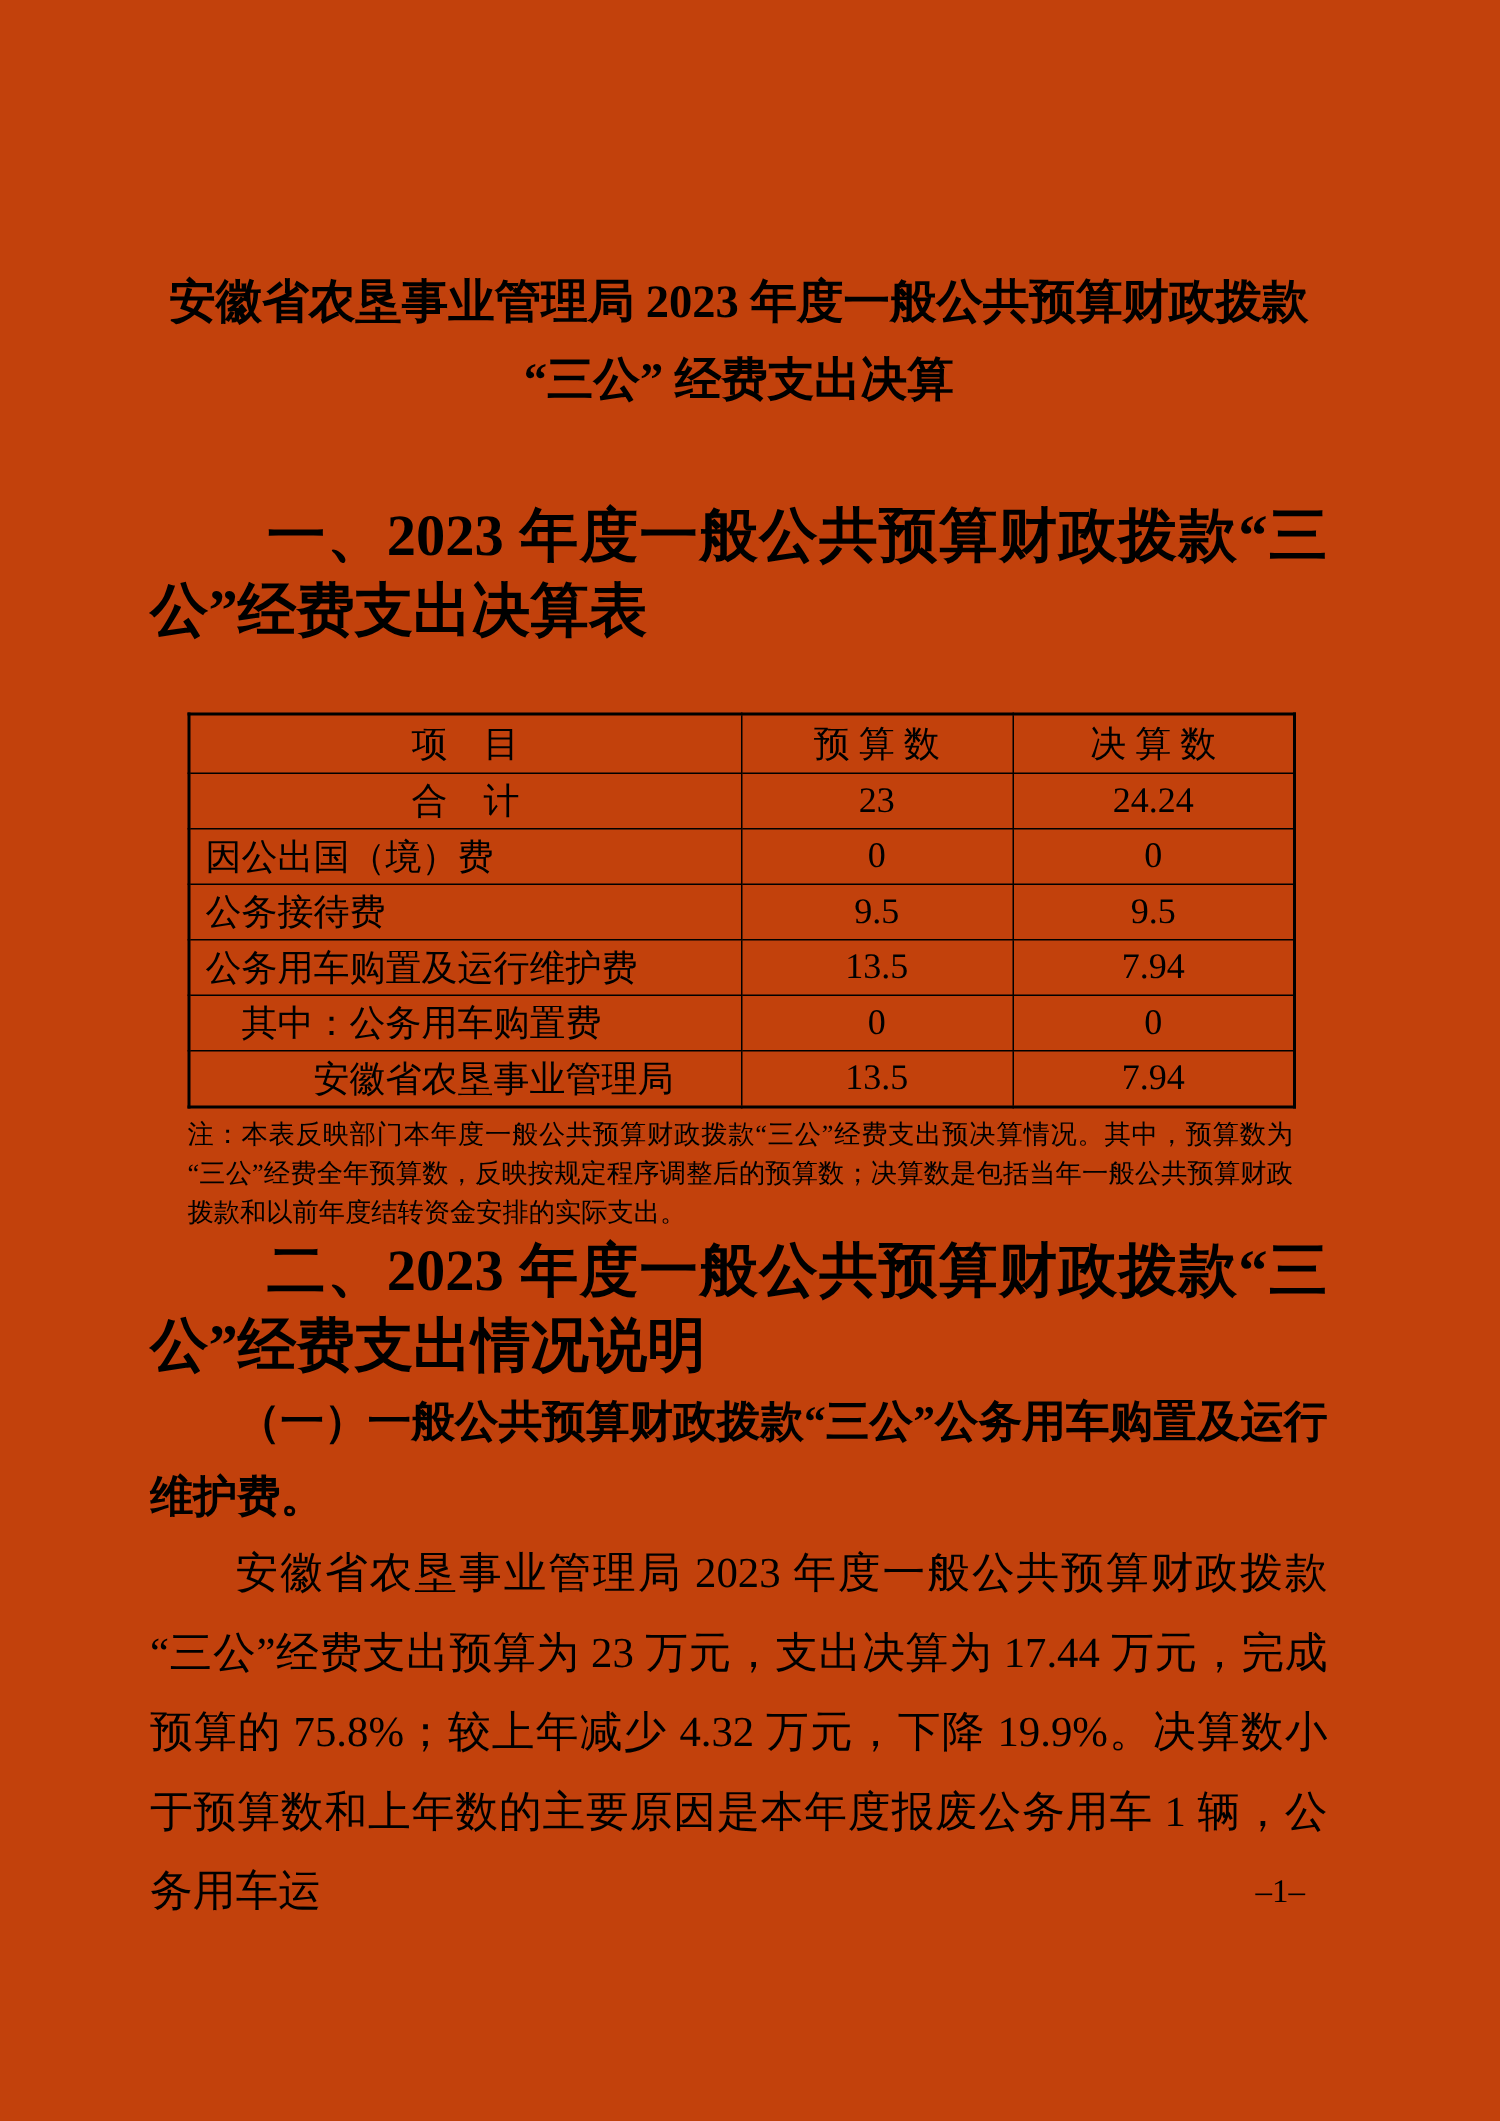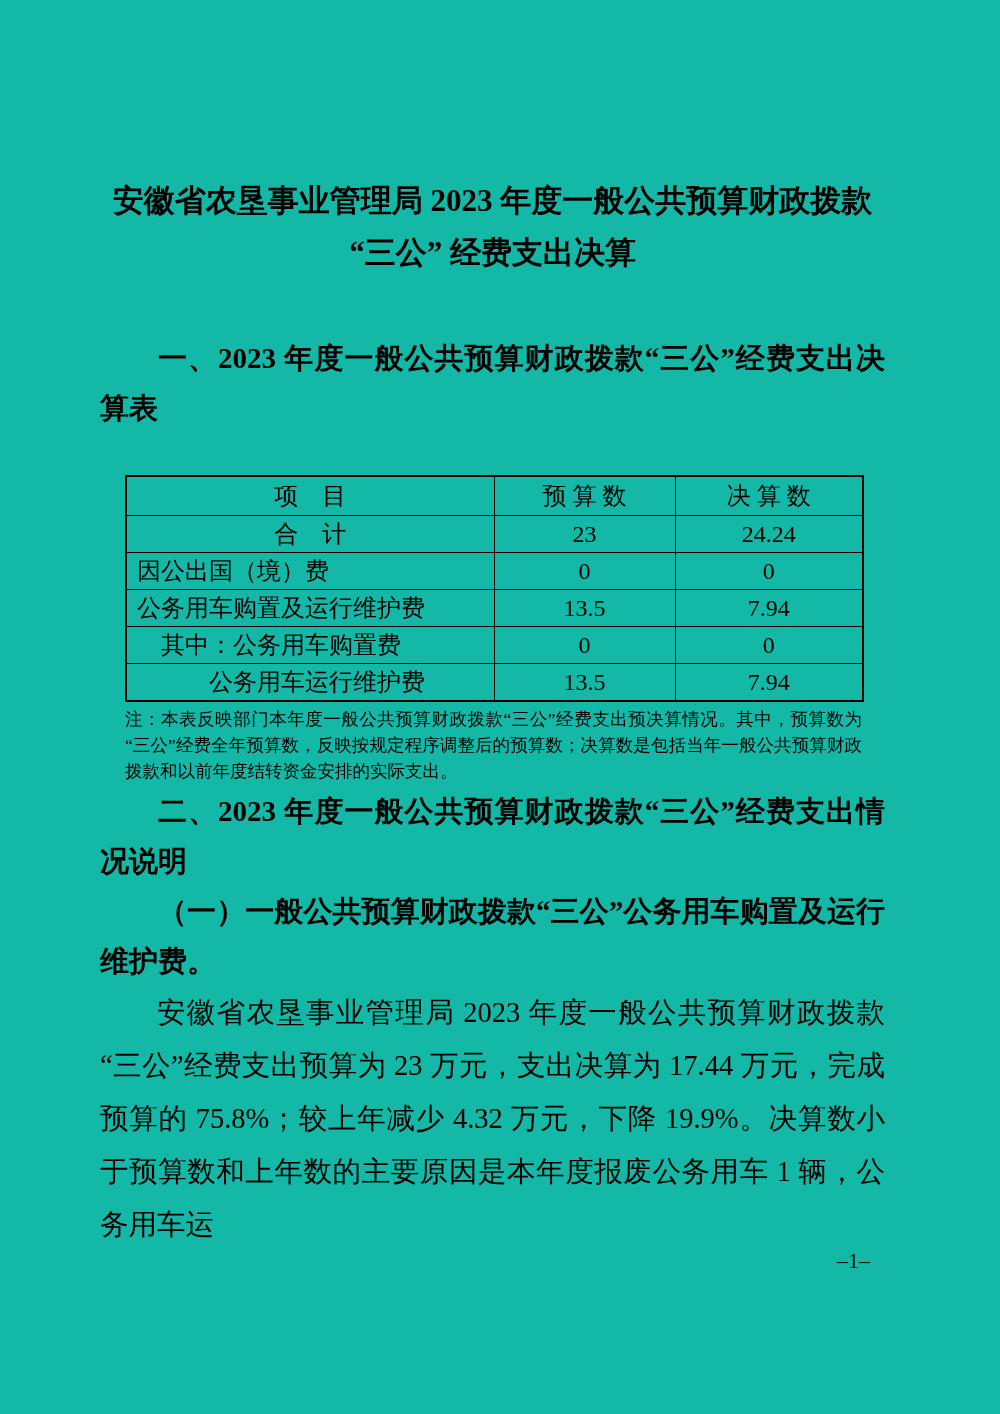--- a/index.html
+++ b/index.html
@@ -4,34 +4,34 @@
 <style>
   html, body { margin: 0; padding: 0; }
   body {
     width: 1000px; height: 1414px;
     background: #ffffff; color: #000000;
     font-family: "Liberation Serif", "DejaVu Serif", serif;
   }
   .page {
     position: relative;
     width: 1000px; height: 1414px;
-    background: #14b8a6;
+    background: #c2410c;
     overflow: hidden;
     box-sizing: border-box;
     padding: 175px 115px 0 100px;
   }
   .doc-title {
     text-align: center;
     font-size: 31px;
     font-weight: bold;
     line-height: 52px;
   }
   .sec-heading {
     margin: 54px 0 0 0;
-    font-size: 29px;
+    font-size: 39px;
     font-weight: bold;
     line-height: 50px;
     text-indent: 2em;
     text-align: justify;
     text-justify: inter-ideograph;
   }
   .unit-line {
     margin-top: 2px;
     text-align: right;
     padding-right: 14px;
@@ -124,31 +124,36 @@
           <td class="item">合　计</td>
           <td>23</td>
           <td>24.24</td>
         </tr>
         <tr>
           <td class="item">因公出国（境）费</td>
           <td>0</td>
           <td>0</td>
         </tr>
         <tr>
+          <td class="item">公务接待费</td>
+          <td>9.5</td>
+          <td>9.5</td>
+        </tr>
+        <tr>
           <td class="item">公务用车购置及运行维护费</td>
           <td>13.5</td>
           <td>7.94</td>
         </tr>
         <tr>
           <td class="item ind1">其中：公务用车购置费</td>
           <td>0</td>
           <td>0</td>
         </tr>
         <tr>
-          <td class="item ind2">公务用车运行维护费</td>
+          <td class="item ind2">安徽省农垦事业管理局</td>
           <td>13.5</td>
           <td>7.94</td>
         </tr>
       </tbody>
     </table>
   </div>
 
   <div class="table-note">注：本表反映部门本年度一般公共预算财政拨款“三公”经费支出预决算情况。其中，预算数为“三公”经费全年预算数，反映按规定程序调整后的预算数；决算数是包括当年一般公共预算财政拨款和以前年度结转资金安排的实际支出。</div>
 
   <p class="sec-heading h2">二、2023 年度一般公共预算财政拨款“三公”经费支出情况说明</p>

